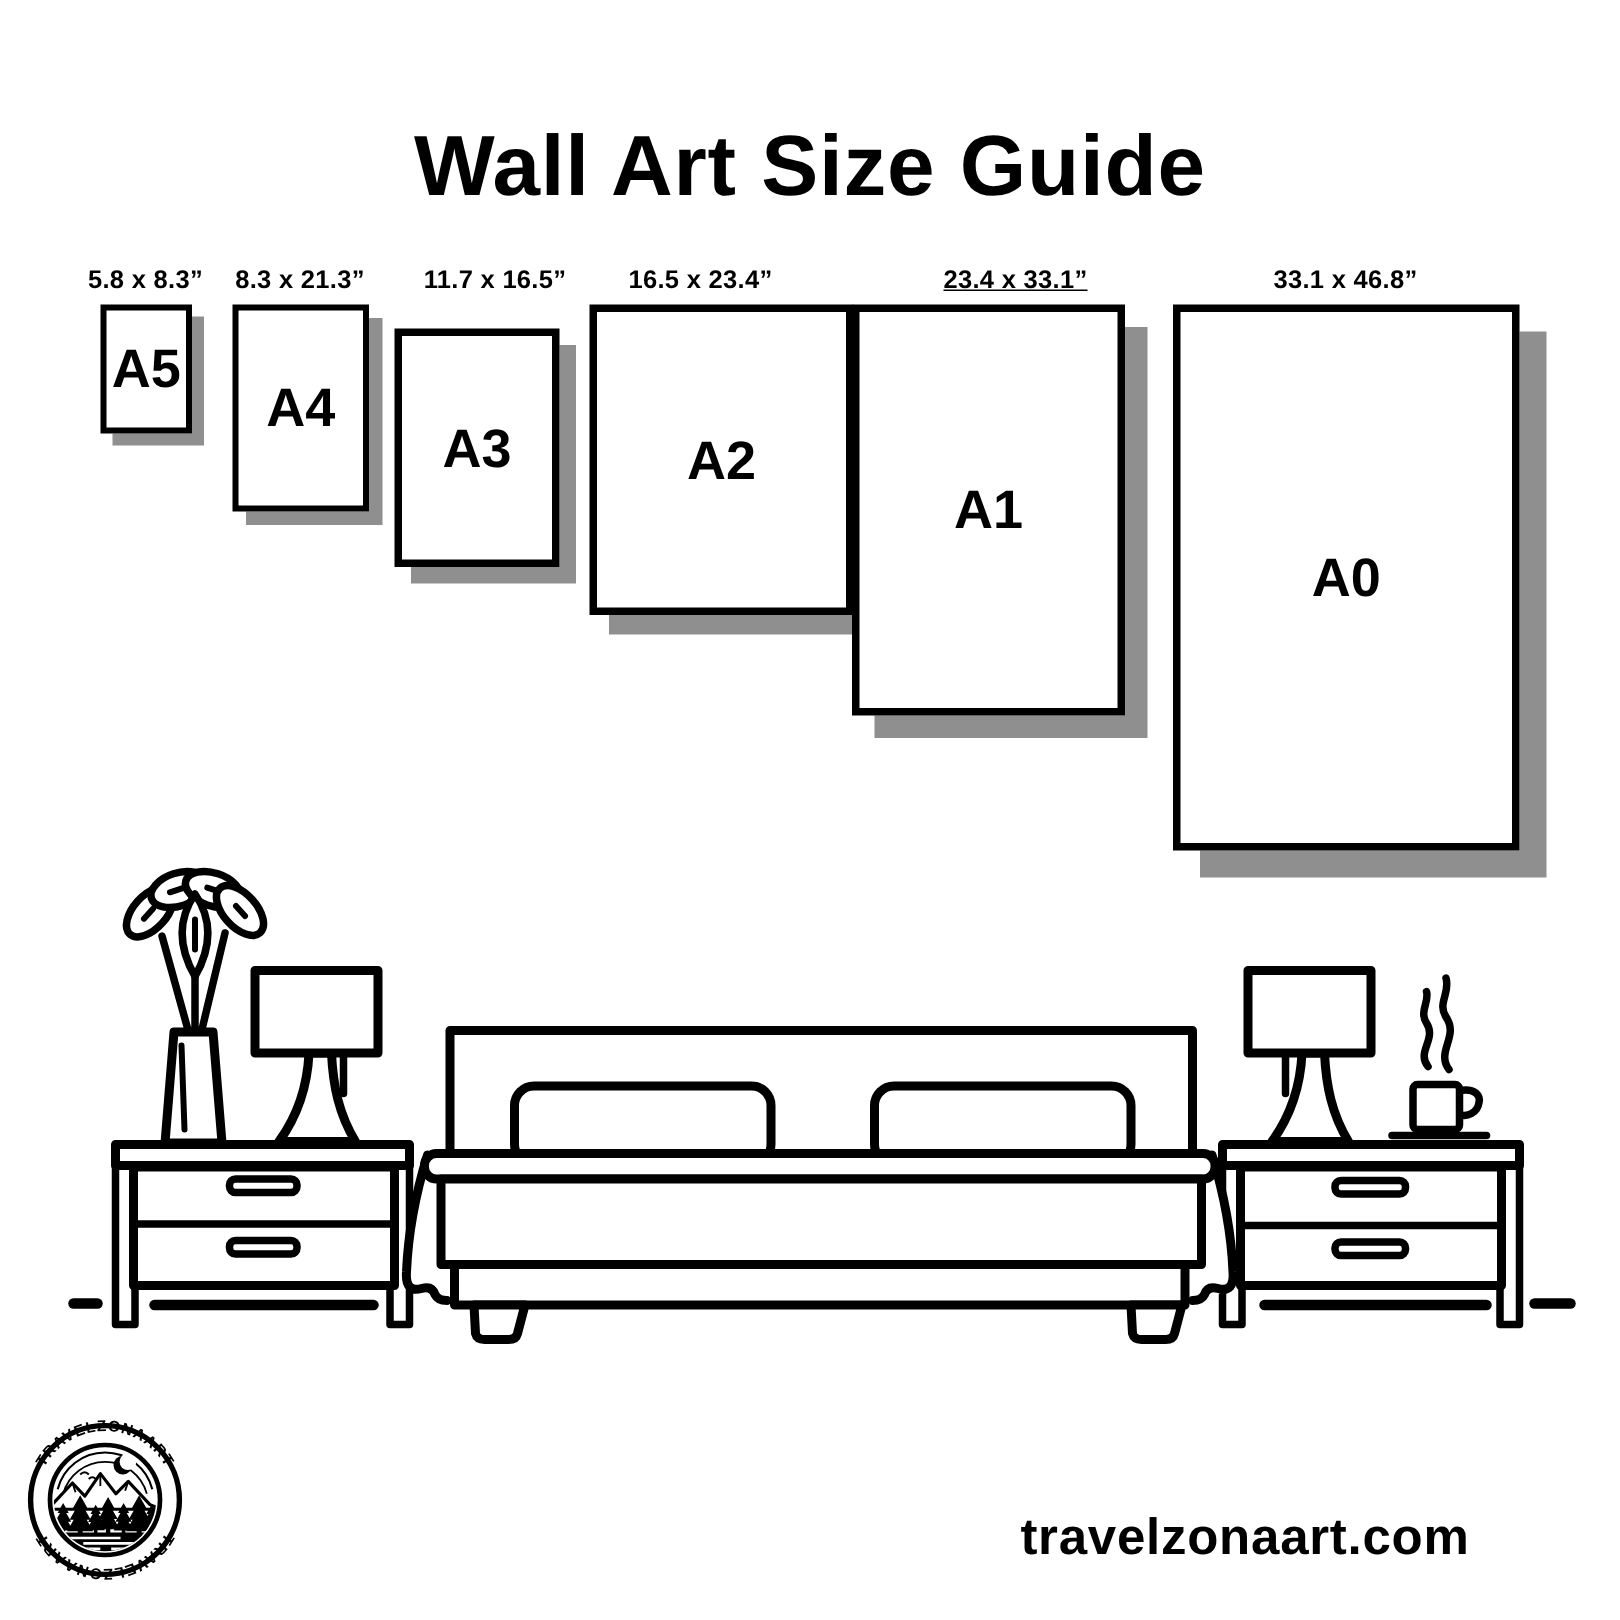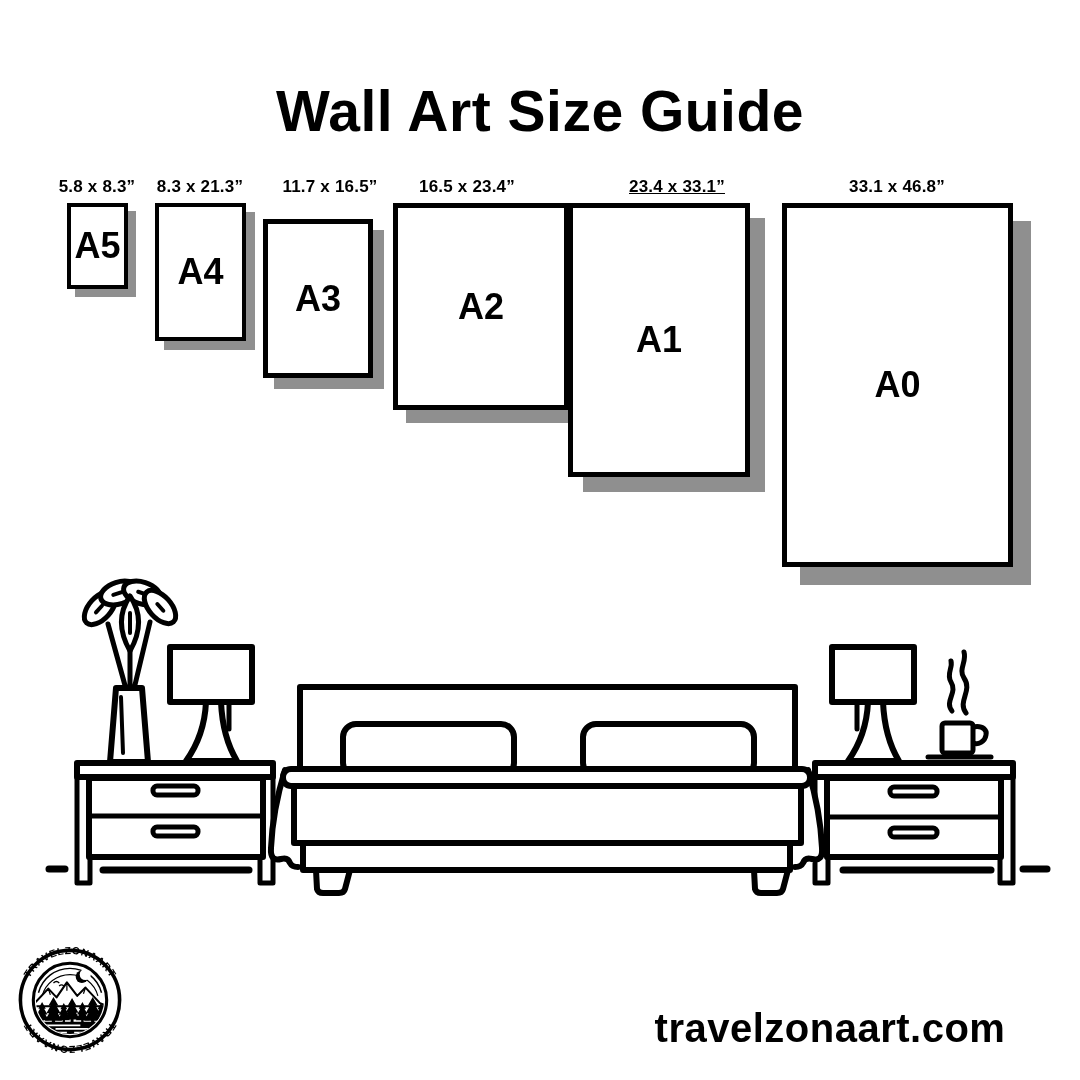--- a/index.html
+++ b/index.html
@@ -22,21 +22,21 @@
   .card-a3{left:263px;width:110px;height:159px;border-width:5px;box-shadow:11px 11px 0 #8f8f8f;margin-top:16px;}
   .card-a2{left:393px;width:176px;height:207px;border-width:5px;box-shadow:13px 13px 0 #8f8f8f;}
   .card-a1{left:568px;width:182px;height:274px;border-width:5px;box-shadow:15px 15px 0 #8f8f8f;}
   .card-a0{left:782px;width:231px;height:364px;border-width:5px;box-shadow:18px 18px 0 #8f8f8f;}
   
   .scene{position:absolute;left:0;top:560px;width:1080px;height:360px;}
   
   .logo{position:absolute;left:8px;top:938px;width:124px;height:124px;}
   
   .website{position:absolute;left:590px;top:1006px;width:480px;text-align:center;
-           font-size:40px;font-weight:bold;letter-spacing:0.5px;}
+           font-size:34px;font-weight:bold;letter-spacing:0.5px;}
 </style>
 </head>
 <body>
 
 <div class="page">
 
   <h1 class="title">Wall Art Size Guide</h1>
 
   <div class="dims-label dims-a5">5.8 x 8.3”</div>
   <div class="dims-label dims-a4">8.3 x 21.3”</div>

